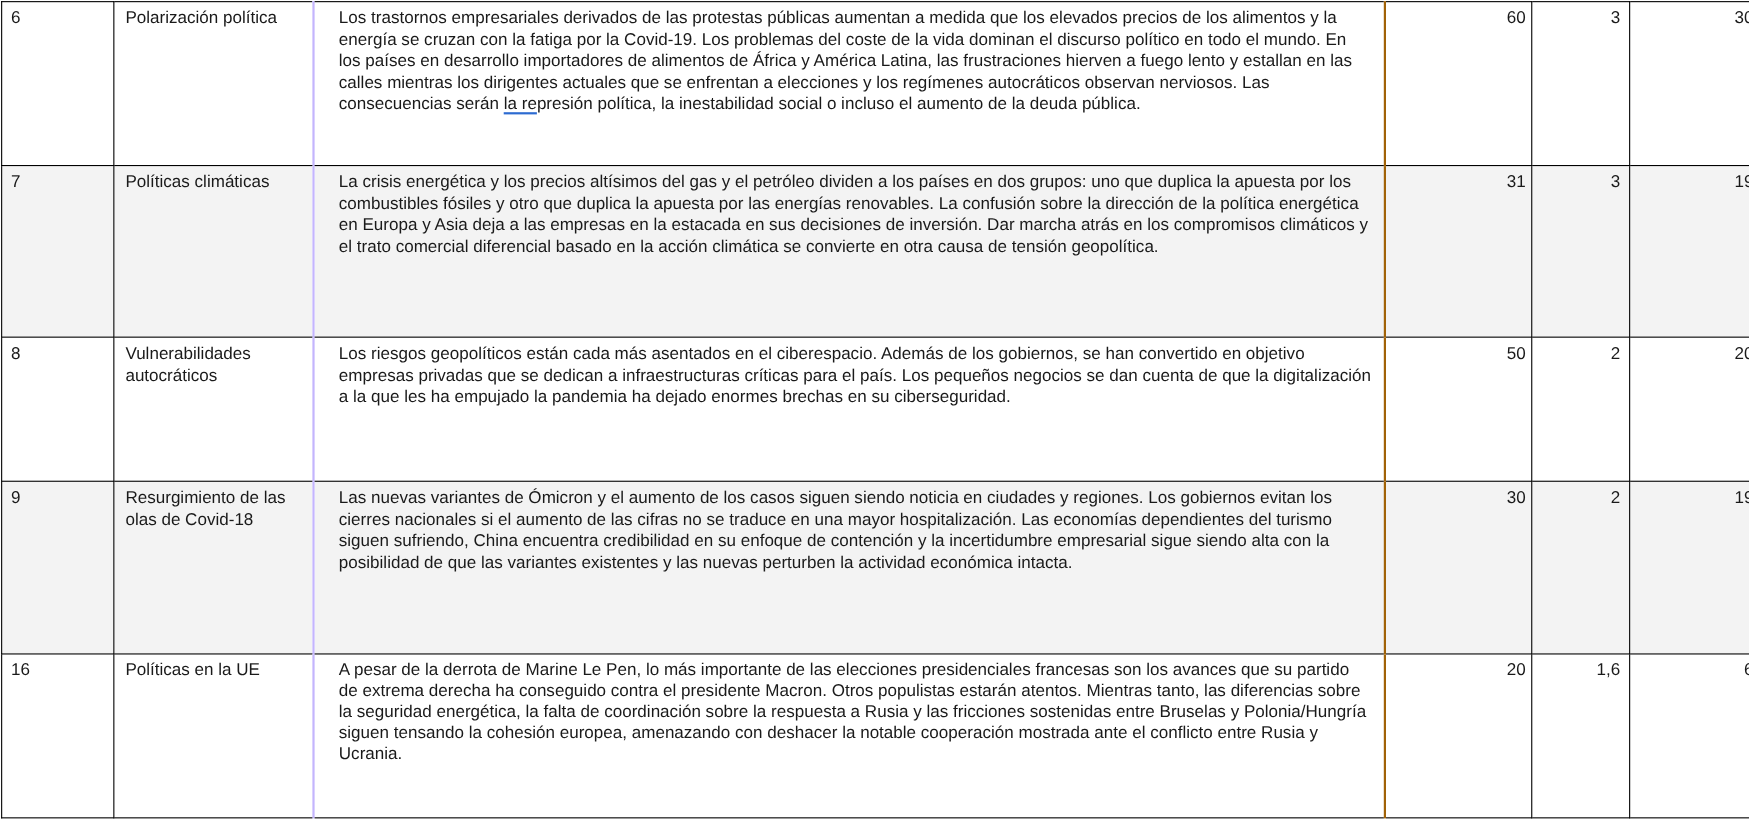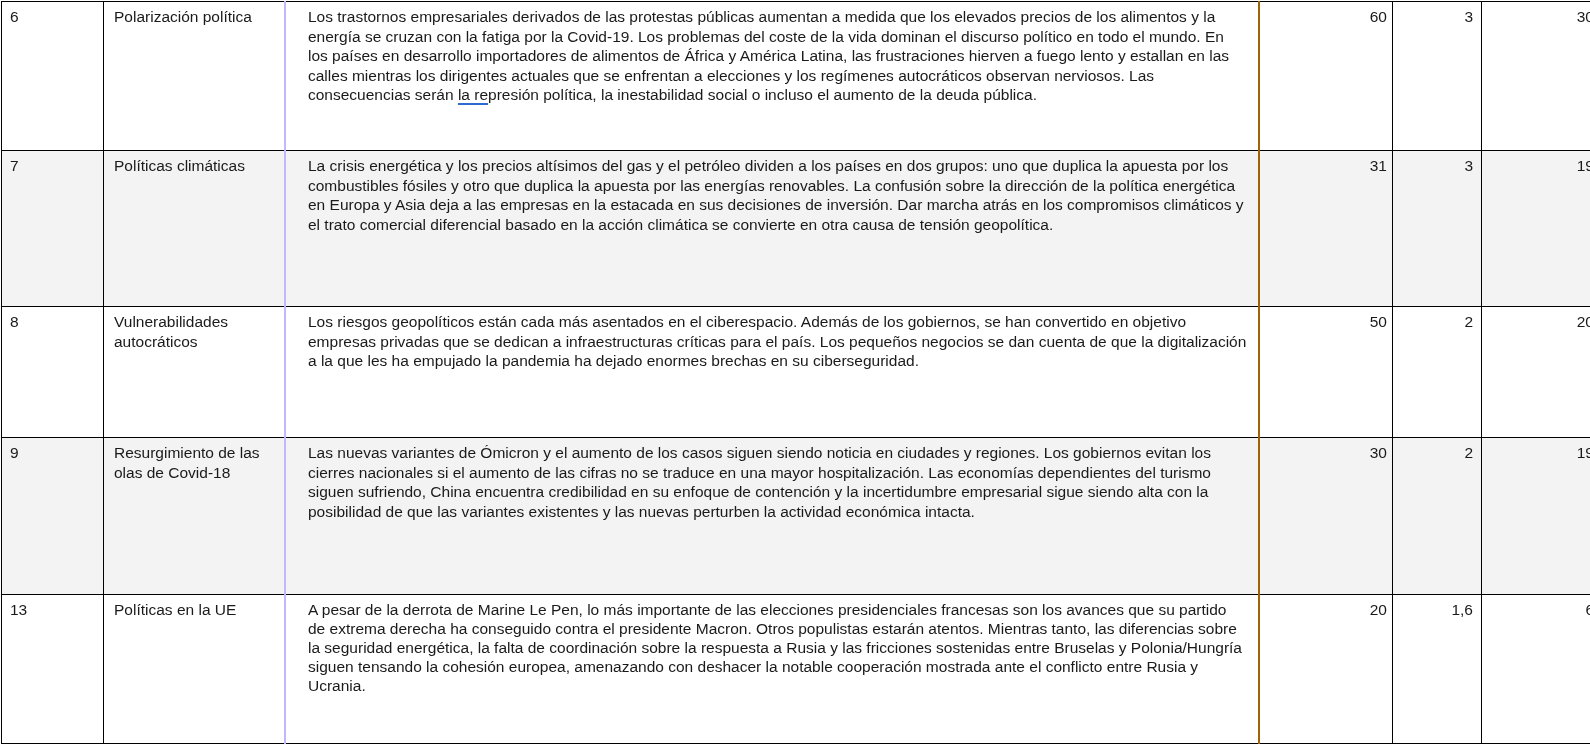--- a/index.html
+++ b/index.html
@@ -81,21 +81,21 @@
     </tr>
     <tr class="row-9 shaded">
       <td class="col-num">9</td>
       <td class="col-name">Resurgimiento de las olas de Covid-18</td>
       <td class="col-desc">Las nuevas variantes de Ómicron y el aumento de los casos siguen siendo noticia en ciudades y regiones. Los gobiernos evitan los cierres nacionales si el aumento de las cifras no se traduce en una mayor hospitalización. Las economías dependientes del turismo siguen sufriendo, China encuentra credibilidad en su enfoque de contención y la incertidumbre empresarial sigue siendo alta con la posibilidad de que las variantes existentes y las nuevas perturben la actividad económica intacta.</td>
       <td class="col-v1">30</td>
       <td class="col-v2">2</td>
       <td class="col-v3">19</td>
     </tr>
     <tr class="row-10">
-      <td class="col-num">13</td>
+      <td class="col-num">16</td>
       <td class="col-name">Políticas en la UE</td>
       <td class="col-desc">A pesar de la derrota de Marine Le Pen, lo más importante de las elecciones presidenciales francesas son los avances que su partido de extrema derecha ha conseguido contra el presidente Macron. Otros populistas estarán atentos. Mientras tanto, las diferencias sobre la seguridad energética, la falta de coordinación sobre la respuesta a Rusia y las fricciones sostenidas entre Bruselas y Polonia/Hungría siguen tensando la cohesión europea, amenazando con deshacer la notable cooperación mostrada ante el conflicto entre Rusia y Ucrania.</td>
       <td class="col-v1">20</td>
       <td class="col-v2">1,6</td>
       <td class="col-v3">6</td>
     </tr>
   </tbody>
 </table>
 
 </body></html>

